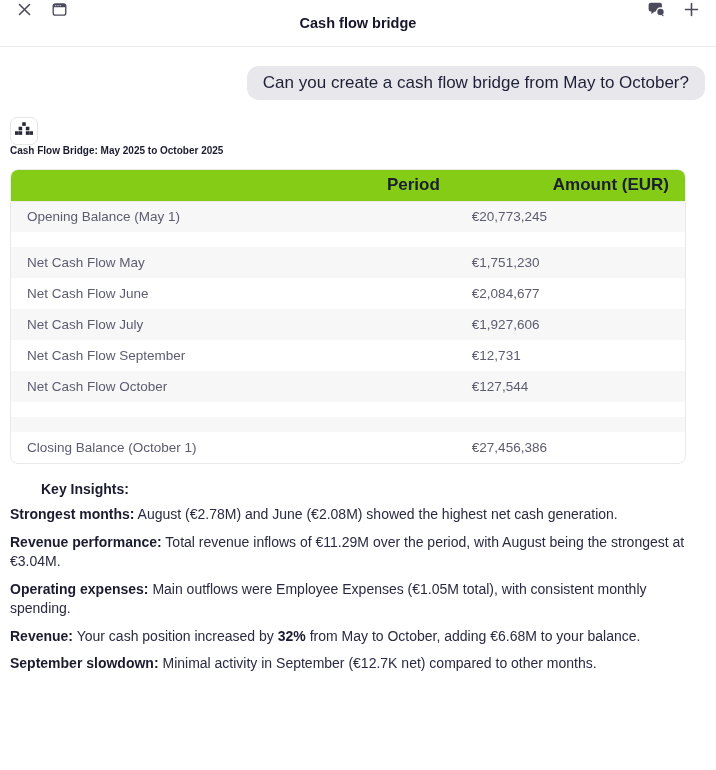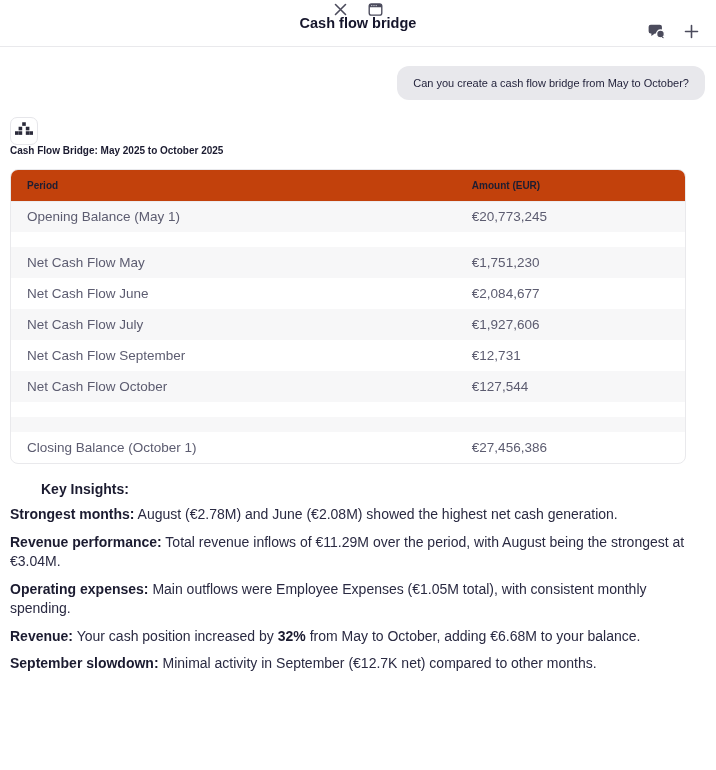--- a/index.html
+++ b/index.html
@@ -1,46 +1,46 @@
 <!DOCTYPE html>
 <html><head>
 <meta charset="utf-8">
 <style>
   * { margin:0; padding:0; box-sizing:border-box; }
   html,body { width:716px; height:770px; background:#ffffff; overflow:hidden;
     font-family:"Liberation Sans", sans-serif; -webkit-font-smoothing:antialiased; }
 
   
-  .topbar { height:47px; display:flex; align-items:center; padding:0 14px 0 13px;
-    border-bottom:1px solid #e9e9ec; position:relative; background:#fff;flex-direction:column; }
+  .topbar { height:47px; display:flex; align-items:flex-start; padding:0 14px 0 13px;
+    border-bottom:1px solid #e9e9ec; position:relative; background:#fff; }
   .topbar .left, .topbar .right { display:flex; align-items:center; gap:13px; }
   .topbar .right { margin-left:auto; }
   .icon-btn { background:none; border:none; width:22px; height:22px; display:flex;
     align-items:center; justify-content:center; color:#4b4b5c; cursor:pointer; padding:0; }
   .topbar-title { position:absolute; left:50%; top:50%; transform:translate(-50%,-50%);
     font-size:14.5px; font-weight:700; color:#15152b; white-space:nowrap; }
 
   
   .chat { padding:0 11px 12px 10px; }
   .user-row { display:flex; justify-content:flex-end; margin-top:19px; }
-  .bubble { background:#e8e8ec; color:#1f1f38; font-size:11px; line-height:20px;
+  .bubble { background:#e8e8ec; color:#1f1f38; font-size:17px; line-height:20px;
     padding:7px 16px; border-radius:12px; max-width:560px; }
 
   .avatar { margin-top:17px; width:28px; height:28px; border:1px solid #e6e6ea;
     border-radius:7px; display:flex; align-items:center; justify-content:center; background:#fff; }
 
   .heading { font-size:10px; font-weight:700; color:#1b1b30; }
   .intro { margin-top:11px; font-size:14px; color:#26263e; line-height:19px; }
 
   
   .table-wrap { margin-top:13px; width:676px; border:1px solid #e9e9ec; border-radius:8px;
     overflow:hidden; background:#fff; }
   table { width:100%; border-collapse:collapse; }
-  th { text-align:left; font-size:10px; font-weight:700; color:#1d1d32;
-    height:31px; padding:0 16px; border-bottom:1px solid #ececef; background:#c2410c; }
+  th { text-align:right; font-size:17px; font-weight:700; color:#1d1d32;
+    height:31px; padding:0 16px; border-bottom:1px solid #ececef; background:#84cc16; }
   td { font-size:13.5px; color:#5c5c70; height:31px; padding:0 16px; }
   td.amount, th.amount { width:34%; }
   tbody tr:nth-child(odd) { background:#f7f7f8; }
   tbody tr.spacer td { height:15px; padding:0; }
 
   
   .insights-title { margin-top:17px; font-size:14px; font-weight:700; color:#1b1b30;padding-left:31px; }
   .insight { margin-top:8px; font-size:14px; line-height:19.5px; color:#2a2a42; }
   .insight b { color:#1b1b30; }
 </style>

